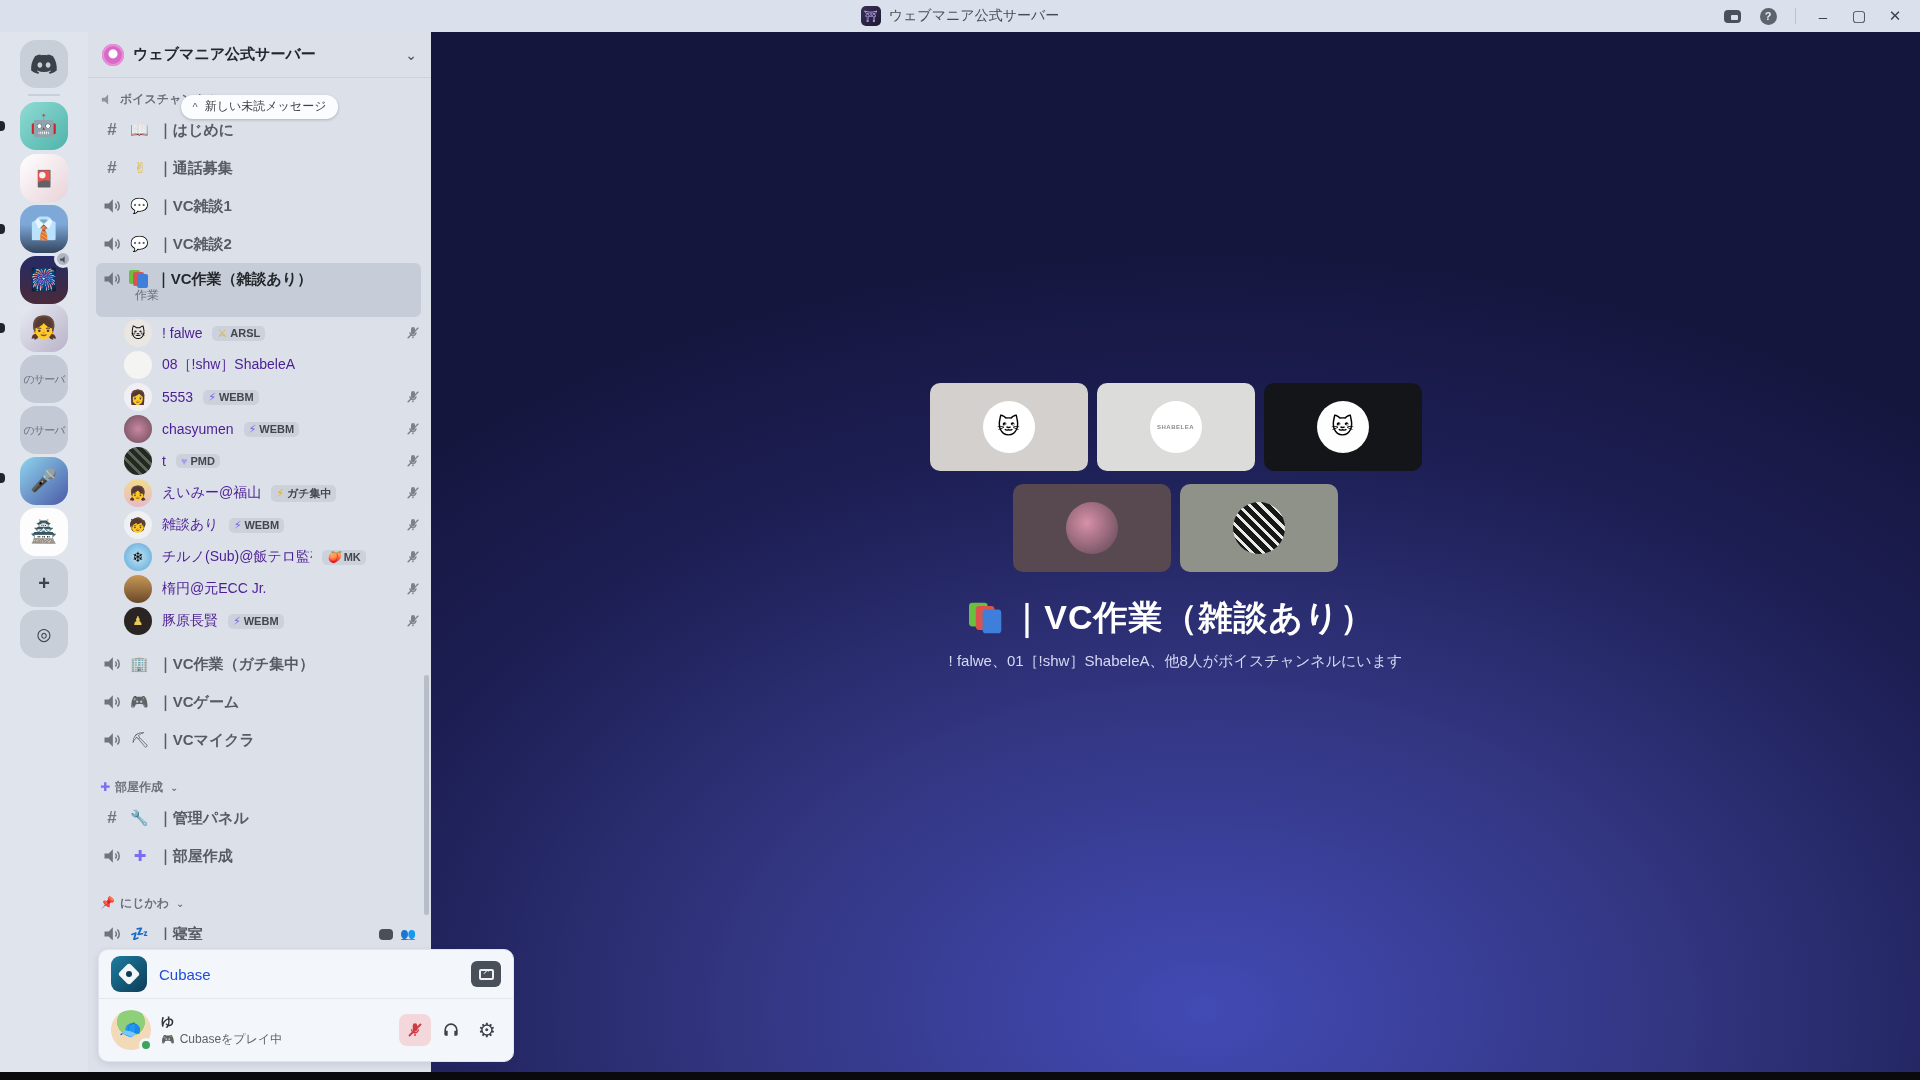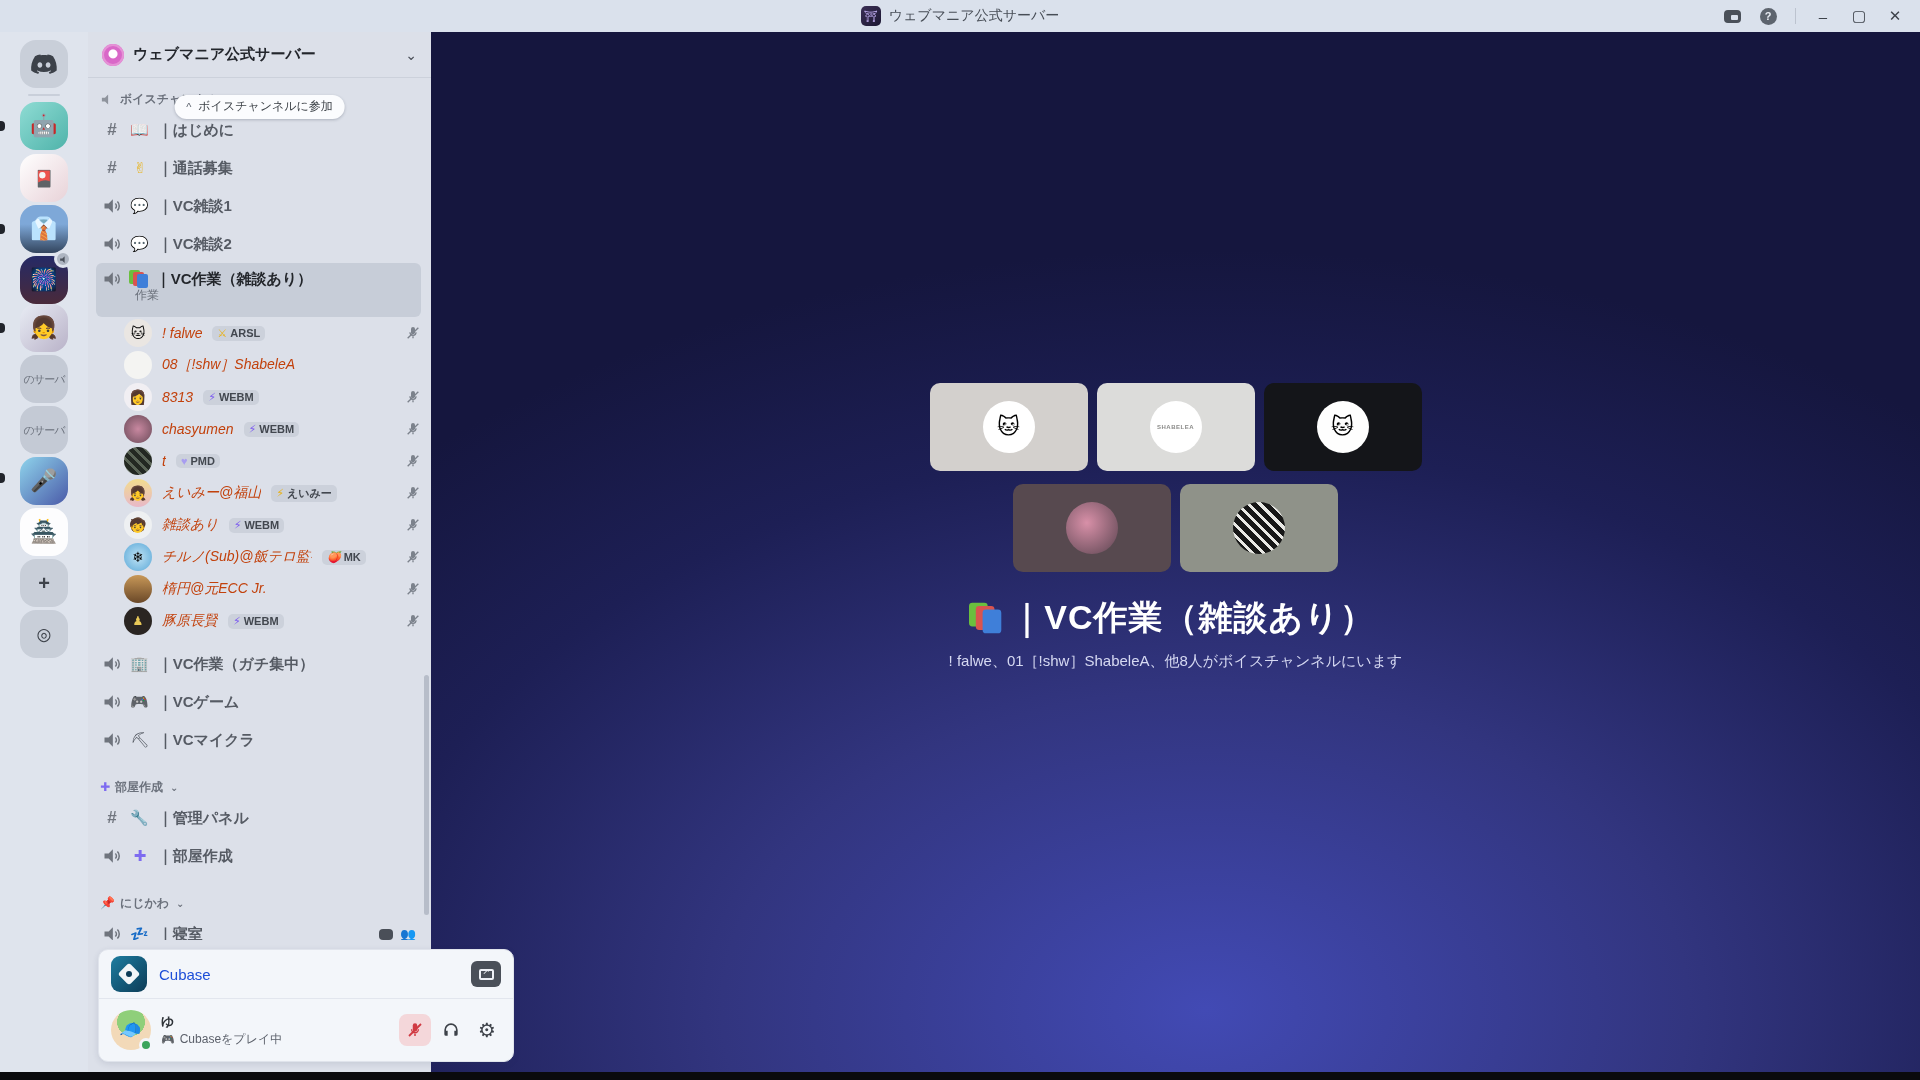--- a/index.html
+++ b/index.html
@@ -76,21 +76,21 @@
 
   .books { position:relative; width:20px; height:18px; flex:none; }
   .books i { position:absolute; width:11px; height:14px; border-radius:2px; }
   .books i:nth-child(1){ left:0; top:0; background:#6abf3e; }
   .books i:nth-child(2){ left:4px; top:2px; background:#d9544f; }
   .books i:nth-child(3){ left:8px; top:4px; background:#3f7fd9; }
 
   .member-row { display:flex; align-items:center; height:32px; margin-left:36px; margin-right:10px; gap:10px; }
   .m-avatar { width:28px; height:28px; border-radius:50%; flex:none; display:flex; align-items:center;
     justify-content:center; font-size:14px; overflow:hidden; }
-  .m-name { font-size:14px; color:#c2410c; white-space:nowrap; overflow:hidden;font-style:italic; }
+  .m-name { font-size:14px; color:#4c1d95; white-space:nowrap; overflow:hidden; }
   .m-badge { display:flex; align-items:center; gap:3px; background:#ccd1db; border-radius:5px;
     padding:1px 5px; font-size:11px; font-weight:bold; color:#42474f; white-space:nowrap; overflow:hidden; max-width:96px; flex:none;}
   .m-badge .b-ico { font-size:11px; }
   .bolt-purple { color:#7d5cf0; font-style:normal; }
   .bolt-yellow { color:#e8b21a; font-style:normal; }
   .heart { color:#a89df0; font-style:normal; }
   .m-mute { margin-left:auto; flex:none; width:16px; height:16px; }
   .m-mute path { fill:#7c828c; } .m-mute line { stroke:#7c828c; stroke-width:2; }
   .row-icons { margin-left:auto; display:flex; gap:8px; color:#4a4f58; font-size:13px; align-items:center;}
   .bubble { width:14px; height:11px; background:#4a4f58; border-radius:4px; position:relative; }
@@ -226,21 +226,21 @@
     <aside class="sidebar">
       <div class="sb-header">
         <span class="sb-home-ico"></span>
         <span class="sb-title">ウェブマニア公式サーバー</span>
         <span class="sb-chevron">⌄</span>
       </div>
 
       <div class="sb-scroll">
         <div class="unread-pill">
           <span class="unread-caret">^</span>
-          <span>ボイスチャンネルに参加</span>
+          <span>新しい未読メッセージ</span>
         </div>
 
         <div class="cat-row" style="margin-top:8px;">
           <svg class="spk" style="width:15px;height:15px;opacity:.7" viewBox="0 0 24 24">
               <polygon points="3,9 8,9 13,4 13,20 8,15 3,15"></polygon>
             </svg>
           <span>ボイスチャンネル</span>
         </div>
 
         <div class="ch-row">
@@ -301,21 +301,21 @@
               <path d="M11 17h2v3h-2z"></path>
               <line x1="4" y1="20" x2="20" y2="4"></line>
             </svg>
         </div>
         <div class="member-row">
           <span class="m-avatar" style="background:#f4f4f2"></span>
           <span class="m-name">08［!shw］ShabeleA</span>
         </div>
         <div class="member-row">
           <span class="m-avatar" style="background:#f1eff3">👩</span>
-          <span class="m-name">8313</span>
+          <span class="m-name">5553</span>
           <span class="m-badge">
               <i class="b-ico bolt-purple">⚡</i>
               <span>WEBM</span>
             </span>
           <svg class="m-mute" viewBox="0 0 24 24">
               <path d="M12 3a3 3 0 0 0-3 3v5a3 3 0 0 0 6 0V6a3 3 0 0 0-3-3z"></path>
               <path d="M6.5 11a5.5 5.5 0 0 0 11 0h-1.8a3.7 3.7 0 0 1-7.4 0z"></path>
               <path d="M11 17h2v3h-2z"></path>
               <line x1="4" y1="20" x2="20" y2="4"></line>
             </svg>
@@ -346,21 +346,21 @@
               <path d="M6.5 11a5.5 5.5 0 0 0 11 0h-1.8a3.7 3.7 0 0 1-7.4 0z"></path>
               <path d="M11 17h2v3h-2z"></path>
               <line x1="4" y1="20" x2="20" y2="4"></line>
             </svg>
         </div>
         <div class="member-row">
           <span class="m-avatar" style="background:linear-gradient(180deg,#f2dc8e,#e8b8c8)">👧</span>
           <span class="m-name">えいみー@福山</span>
           <span class="m-badge">
               <i class="b-ico bolt-yellow">⚡</i>
-              <span>えいみー</span>
+              <span>ガチ集中</span>
             </span>
           <svg class="m-mute" viewBox="0 0 24 24">
               <path d="M12 3a3 3 0 0 0-3 3v5a3 3 0 0 0 6 0V6a3 3 0 0 0-3-3z"></path>
               <path d="M6.5 11a5.5 5.5 0 0 0 11 0h-1.8a3.7 3.7 0 0 1-7.4 0z"></path>
               <path d="M11 17h2v3h-2z"></path>
               <line x1="4" y1="20" x2="20" y2="4"></line>
             </svg>
         </div>
         <div class="member-row">
           <span class="m-avatar" style="background:#eef0f2">🧒</span>

